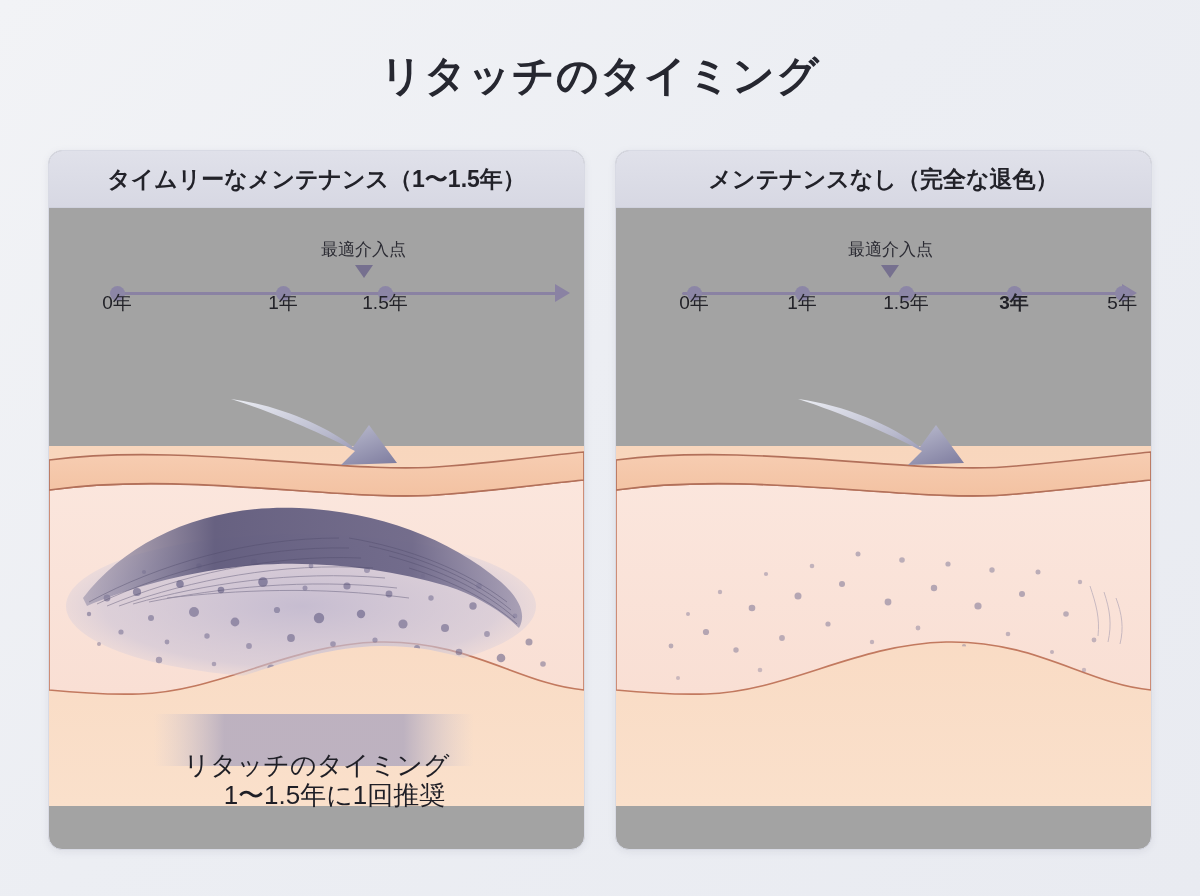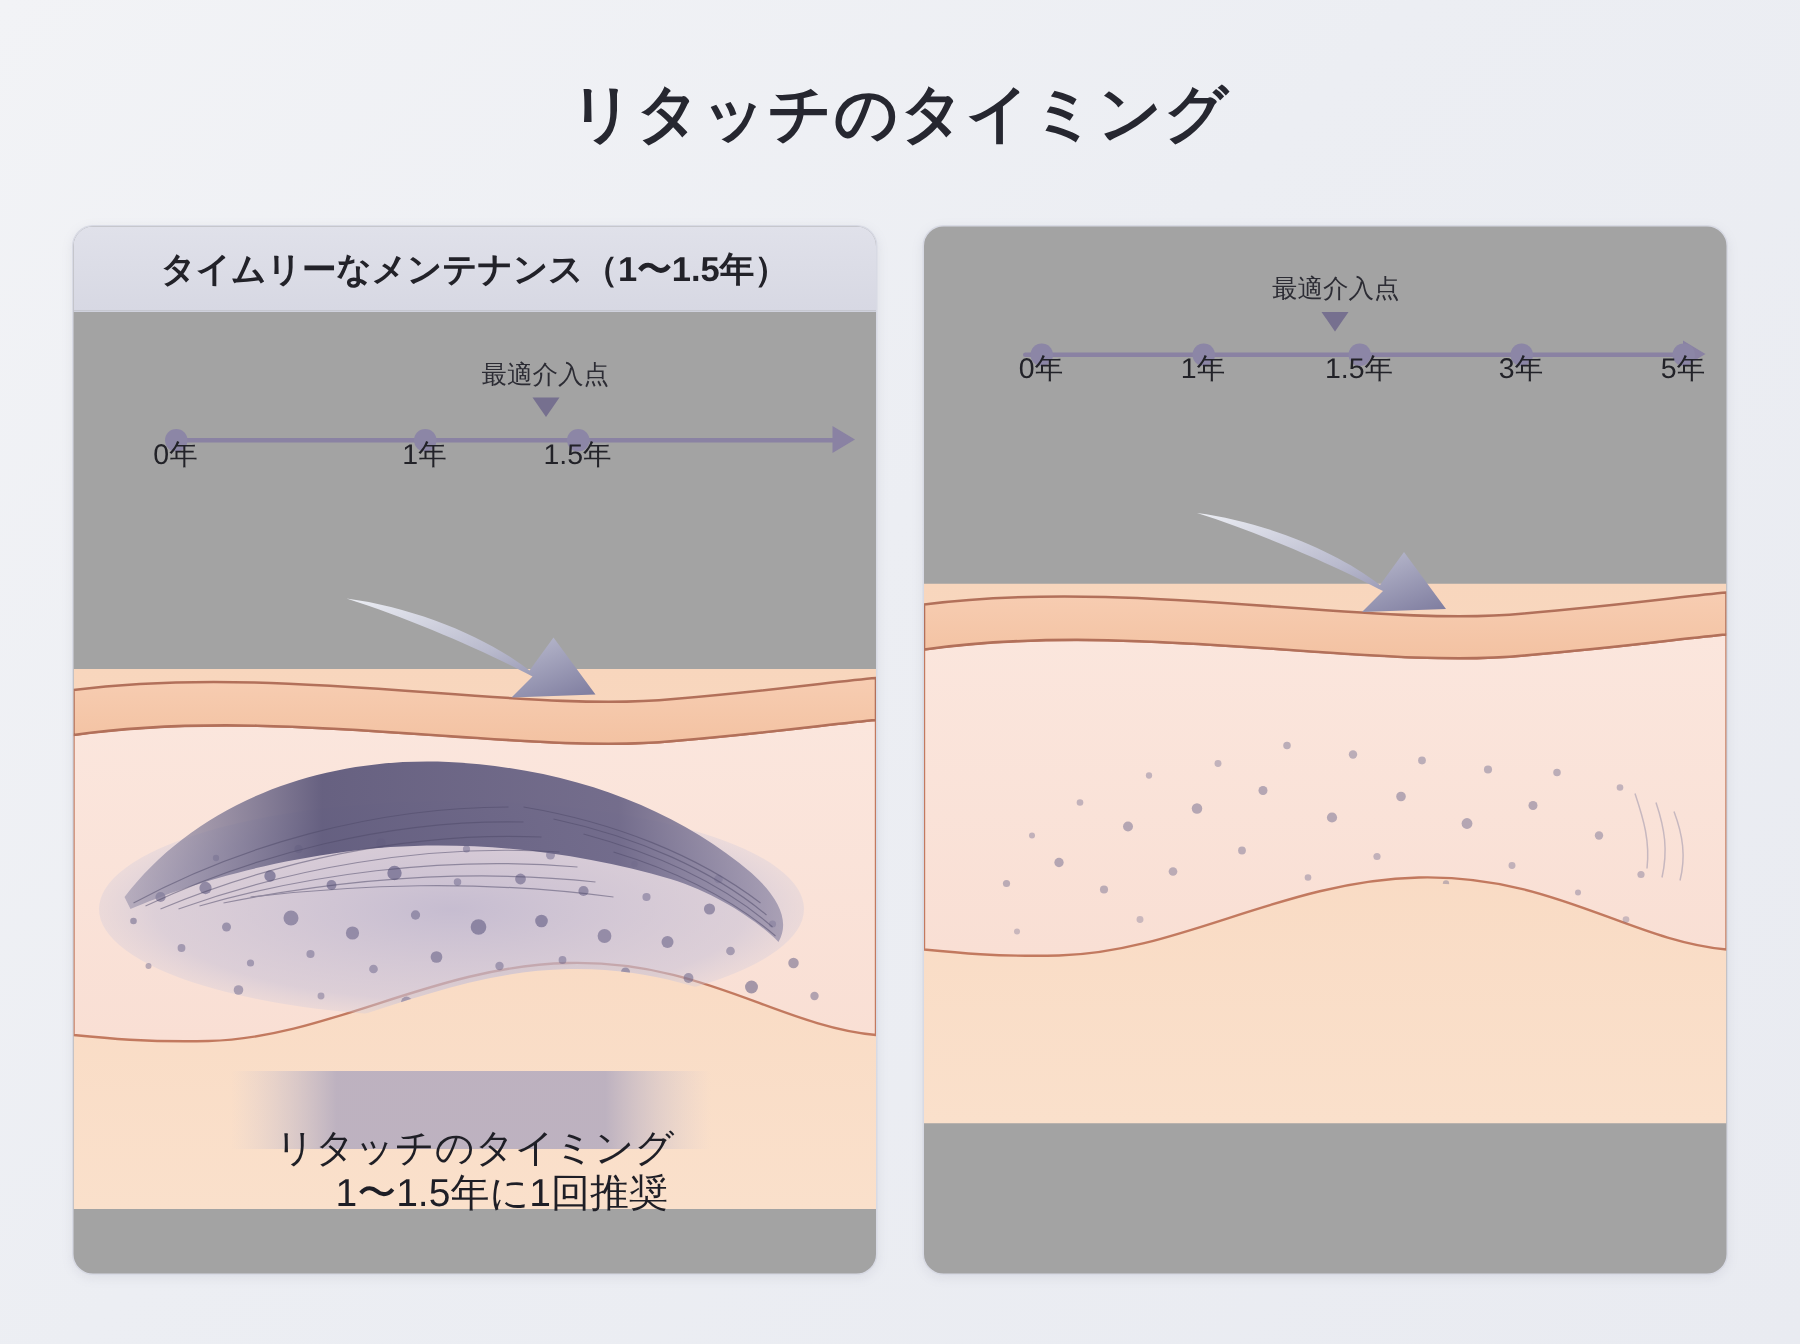--- a/index.html
+++ b/index.html
@@ -339,44 +339,45 @@
           <path d="M2,8 C48,14 96,34 124,56 L140,34 L168,72 L112,74 L126,60 C96,44 46,22 2,8 Z" fill="url(#arrGradL)"></path>
         </svg>
 
       </div>
 
       <div class="panel-footer">1〜1.5年に1回推奨</div>
     </div>
 
     <div class="panel">
 
+      <div class="panel-header">メンテナンスなし（完全な退色）</div>
 
       <div class="panel-body">
 
         <div class="timeline-wrap">
           <div class="tl-marker-label" style="left:48%;">最適介入点</div>
           <div class="tl-marker-tri" style="left:48%;"></div>
 
           <div class="tl-axis"></div>
           <div class="tl-arrowhead"></div>
 
           <div class="tl-dot" style="left:44px;"></div>
           <div class="tl-dot-label" style="left:44px;">0年</div>
 
           <div class="tl-dot" style="left:152px;"></div>
           <div class="tl-dot-label" style="left:152px;">1年</div>
 
           <div class="tl-dot" style="left:256px;"></div>
           <div class="tl-dot-label" style="left:256px;">1.5年</div>
 
           <div class="tl-dot" style="left:364px;"></div>
-          <div class="tl-dot-label" style="left:364px;">3年</div>
+          <div class="tl-dot-label" style="left:364px;font-weight:bold;">3年</div>
 
           <div class="tl-dot" style="left:472px;"></div>
-          <div class="tl-dot-label" style="left:472px;">5年</div>
+          <div class="tl-dot-label" style="left:472px;font-family:Liberation Mono, monospace;">5年</div>
         </div>
 
         <div class="illo">
           <svg viewBox="0 0 535 360" preserveAspectRatio="none">
             <defs>
               <linearGradient id="epiR" x1="0" y1="0" x2="0" y2="1">
                 <stop offset="0%" stop-color="#f7cdb2"></stop>
                 <stop offset="100%" stop-color="#f3c2a2"></stop>
               </linearGradient>
               <linearGradient id="derR" x1="0" y1="0" x2="0" y2="1">

